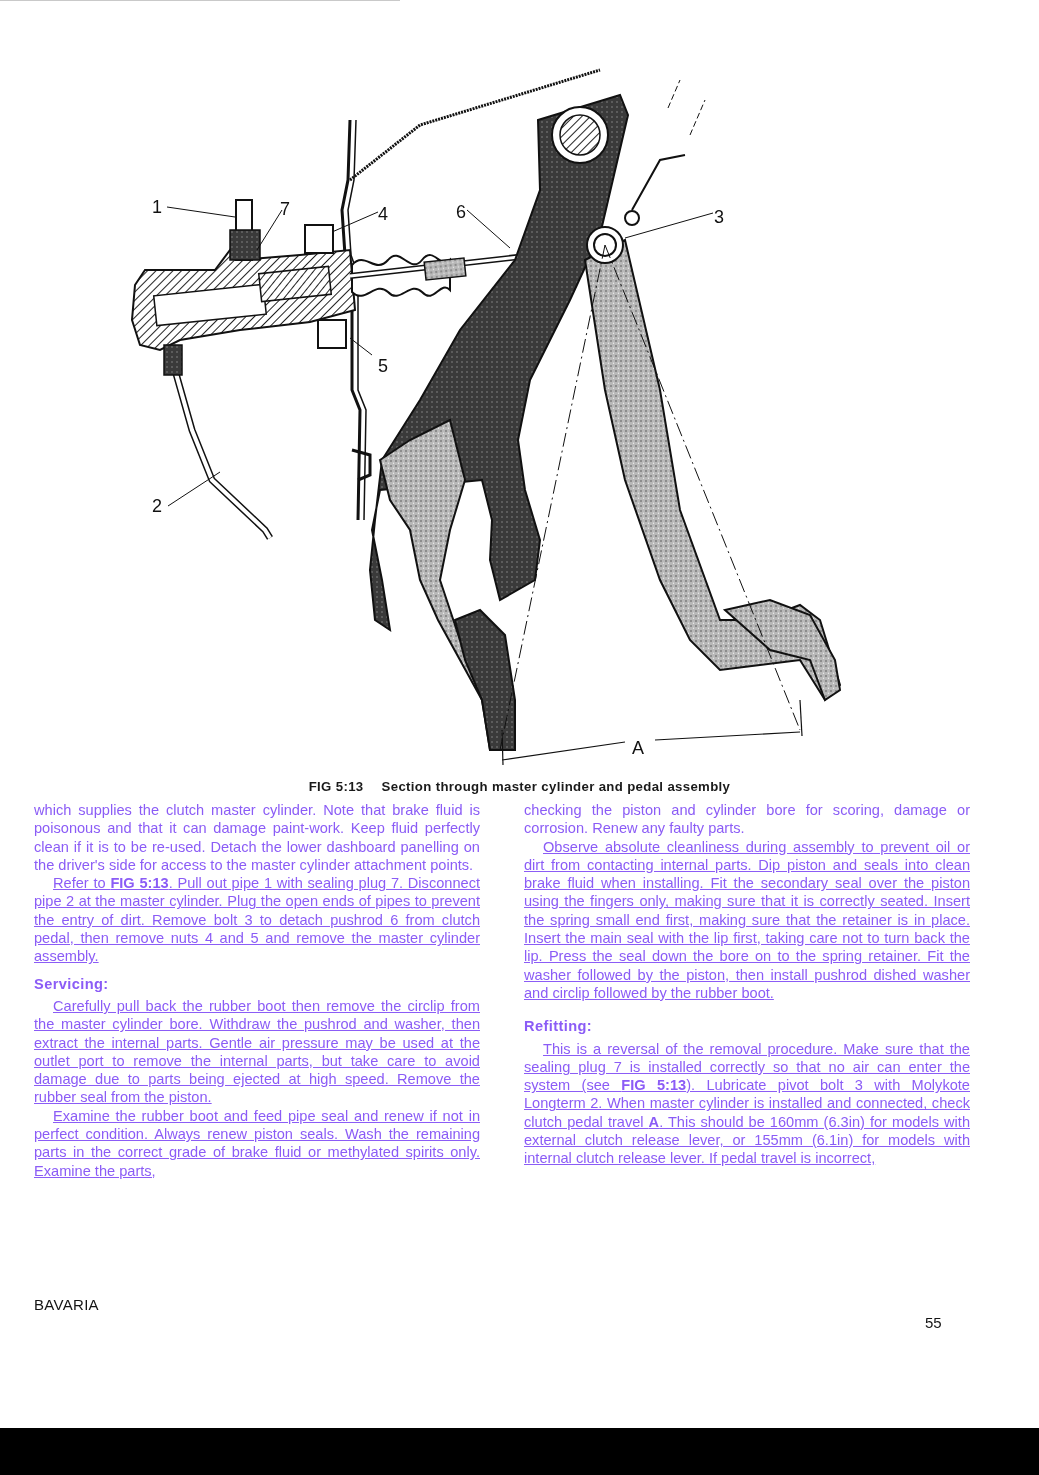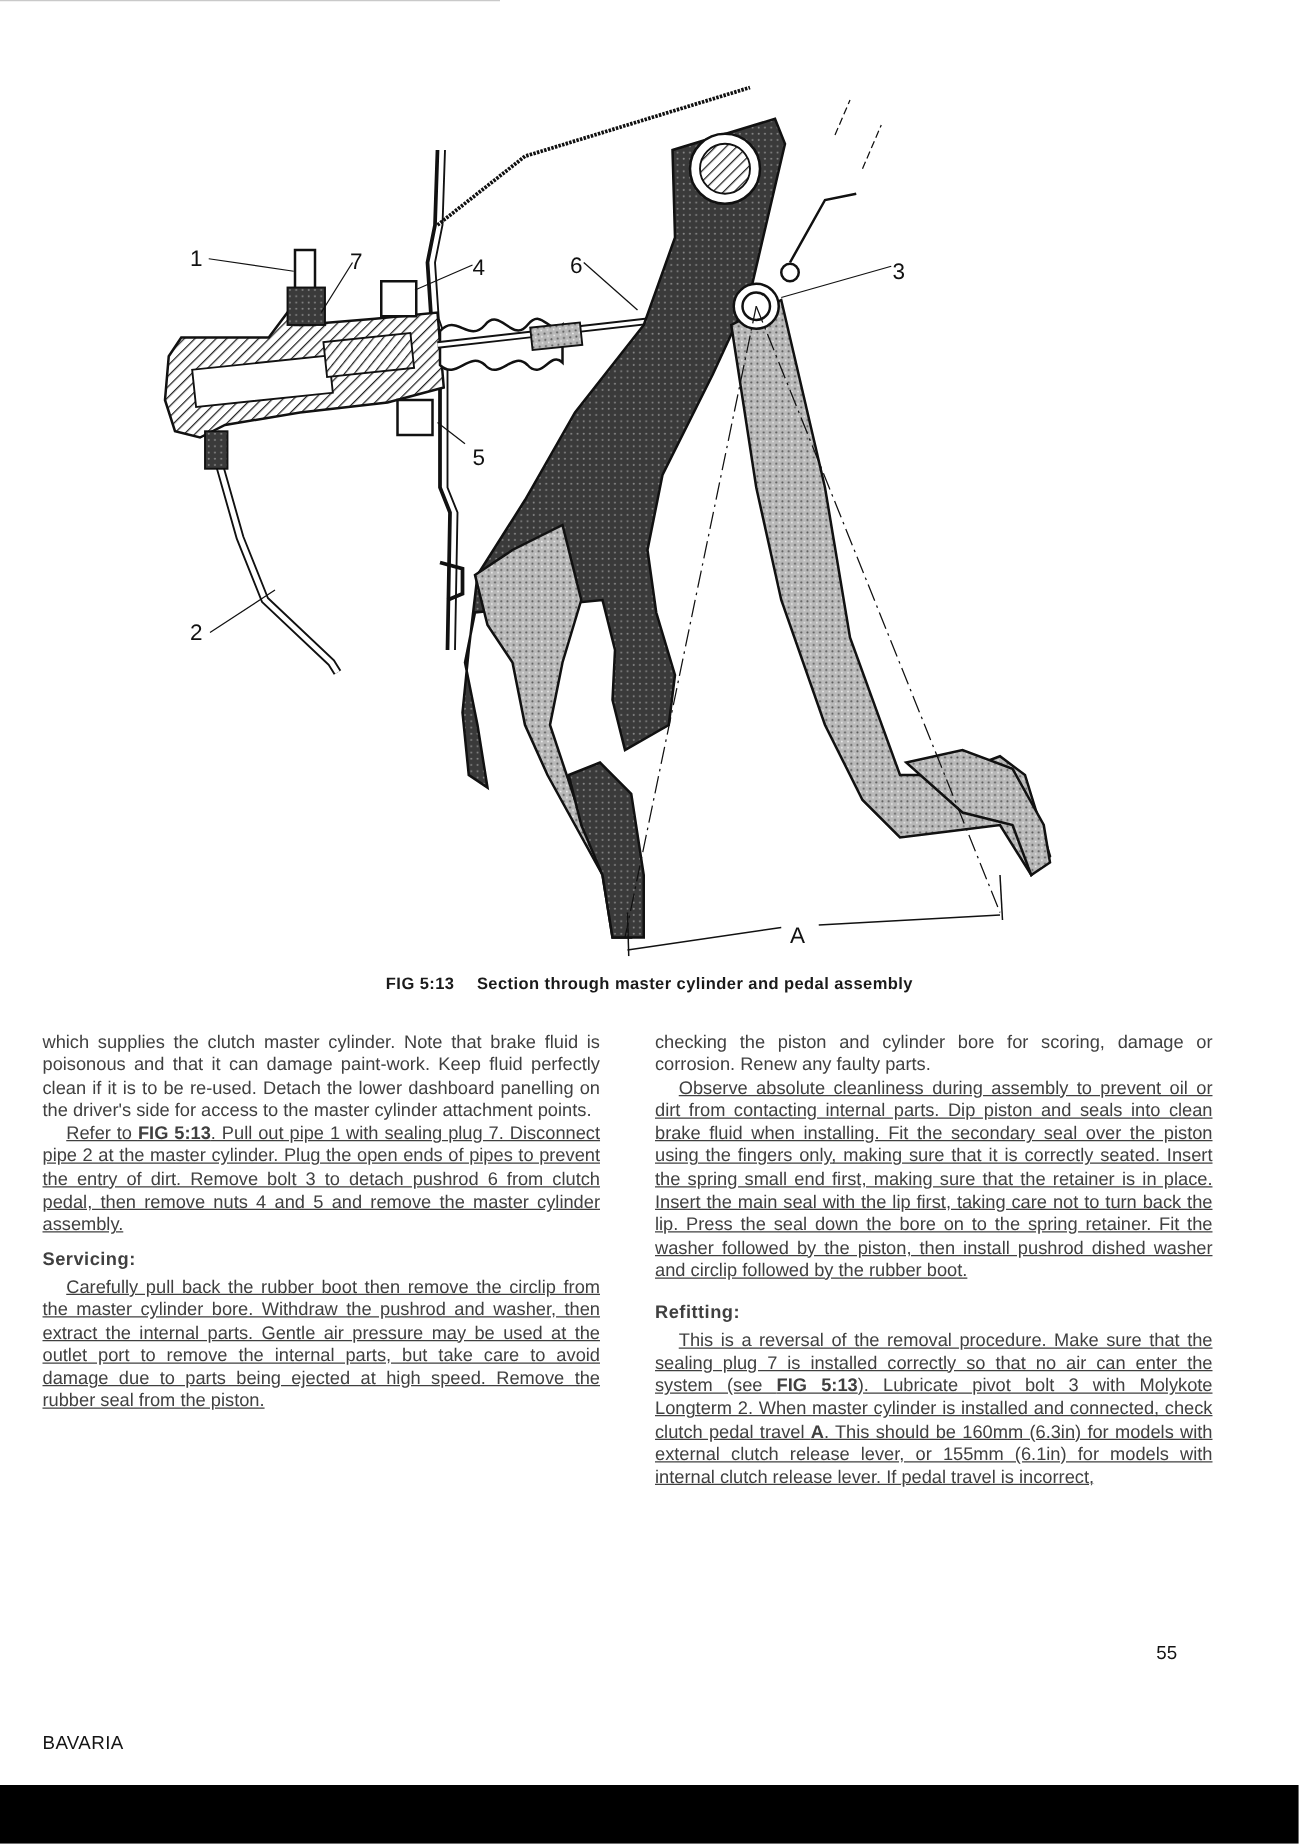--- a/index.html
+++ b/index.html
@@ -8,29 +8,29 @@
     font-family: "Liberation Sans", sans-serif; color: #141414;
   }
   .top-rule { position: absolute; left: 0; top: 0; width: 400px; height: 1px; background: #c9c9c9; }
   .figure { position: absolute; left: 120px; top: 60px; width: 740px; height: 705px; }
   .figure svg { width: 100%; height: 100%; }
   .caption {
     position: absolute; left: 0; width: 1039px; top: 779px; text-align: center;
     font-size: 13.2px; font-weight: bold; letter-spacing: 0.35px; color: #1a1a1a;
   }
   .caption .fig-num { margin-right: 14px; }
-  .col { position: absolute; top: 825px; width: 446px; font-size: 14.6px; line-height: 18.3px; color: #404040; }
+  .col { position: absolute; top: 801px; width: 446px; font-size: 14.6px; line-height: 18.3px; color: #8b5cf6; }
   .col-left { left: 34px; }
   .col-right { left: 524px; }
   .col p { margin: 0; text-align: justify; text-align-last: left; }
   .col p.indent { text-indent: 19px; text-decoration: underline; }
   .col h3 { font-size: 14.6px; font-weight: bold; margin: 9px 0 4px 0; letter-spacing: 0.4px; }
   .col-right h3 { margin-top: 15px; }
   .bold { font-weight: bold; }
-  .footer-left { position: absolute; left: 34px; top: 1386px; font-size: 15px; letter-spacing: 0.3px; }
+  .footer-left { position: absolute; left: 34px; top: 1296px; font-size: 15px; letter-spacing: 0.3px; }
   .footer-right { position: absolute; left: 925px; top: 1314px; font-size: 15px; }
   .bottom-bar { position: absolute; left: 0; top: 1428px; width: 1039px; height: 47px; background: #000; }
   .callout { font-family: "Liberation Sans", sans-serif; font-size: 18px; fill: #111; }
 </style>
 </head>
 <body>
 
 <div class="top-rule"></div>
 
 <div class="figure">
@@ -136,20 +136,21 @@
 <div class="caption">
   <span class="fig-num">FIG 5:13</span>
   <span>Section through master cylinder and pedal assembly</span>
 </div>
 
 <div class="col col-left">
   <p>which supplies the clutch master cylinder. Note that brake fluid is poisonous and that it can damage paint-work. Keep fluid perfectly clean if it is to be re-used. Detach the lower dashboard panelling on the driver's side for access to the master cylinder attachment points.</p>
   <p class="indent"><span>Refer to </span><span class="bold">FIG 5:13</span><span>. Pull out pipe 1 with sealing plug 7. Disconnect pipe 2 at the master cylinder. Plug the open ends of pipes to prevent the entry of dirt. Remove bolt 3 to detach pushrod 6 from clutch pedal, then remove nuts 4 and 5 and remove the master cylinder assembly.</span></p>
   <h3>Servicing:</h3>
   <p class="indent">Carefully pull back the rubber boot then remove the circlip from the master cylinder bore. Withdraw the pushrod and washer, then extract the internal parts. Gentle air pressure may be used at the outlet port to remove the internal parts, but take care to avoid damage due to parts being ejected at high speed. Remove the rubber seal from the piston.</p>
+  <p class="indent">Examine the rubber boot and feed pipe seal and renew if not in perfect condition. Always renew piston seals. Wash the remaining parts in the correct grade of brake fluid or methylated spirits only. Examine the parts,</p>
 </div>
 
 <div class="col col-right">
   <p>checking the piston and cylinder bore for scoring, damage or corrosion. Renew any faulty parts.</p>
   <p class="indent">Observe absolute cleanliness during assembly to prevent oil or dirt from contacting internal parts. Dip piston and seals into clean brake fluid when installing. Fit the secondary seal over the piston using the fingers only, making sure that it is correctly seated. Insert the spring small end first, making sure that the retainer is in place. Insert the main seal with the lip first, taking care not to turn back the lip. Press the seal down the bore on to the spring retainer. Fit the washer followed by the piston, then install pushrod dished washer and circlip followed by the rubber boot.</p>
   <h3>Refitting:</h3>
   <p class="indent"><span>This is a reversal of the removal procedure. Make sure that the sealing plug 7 is installed correctly so that no air can enter the system (see </span><span class="bold">FIG 5:13</span><span>). Lubricate pivot bolt 3 with Molykote Longterm 2. When master cylinder is installed and connected, check clutch pedal travel </span><span class="bold">A</span><span>. This should be 160mm (6.3in) for models with external clutch release lever, or 155mm (6.1in) for models with internal clutch release lever. If pedal travel is incorrect,</span></p>
 </div>
 
 <div class="footer-left">BAVARIA</div>

